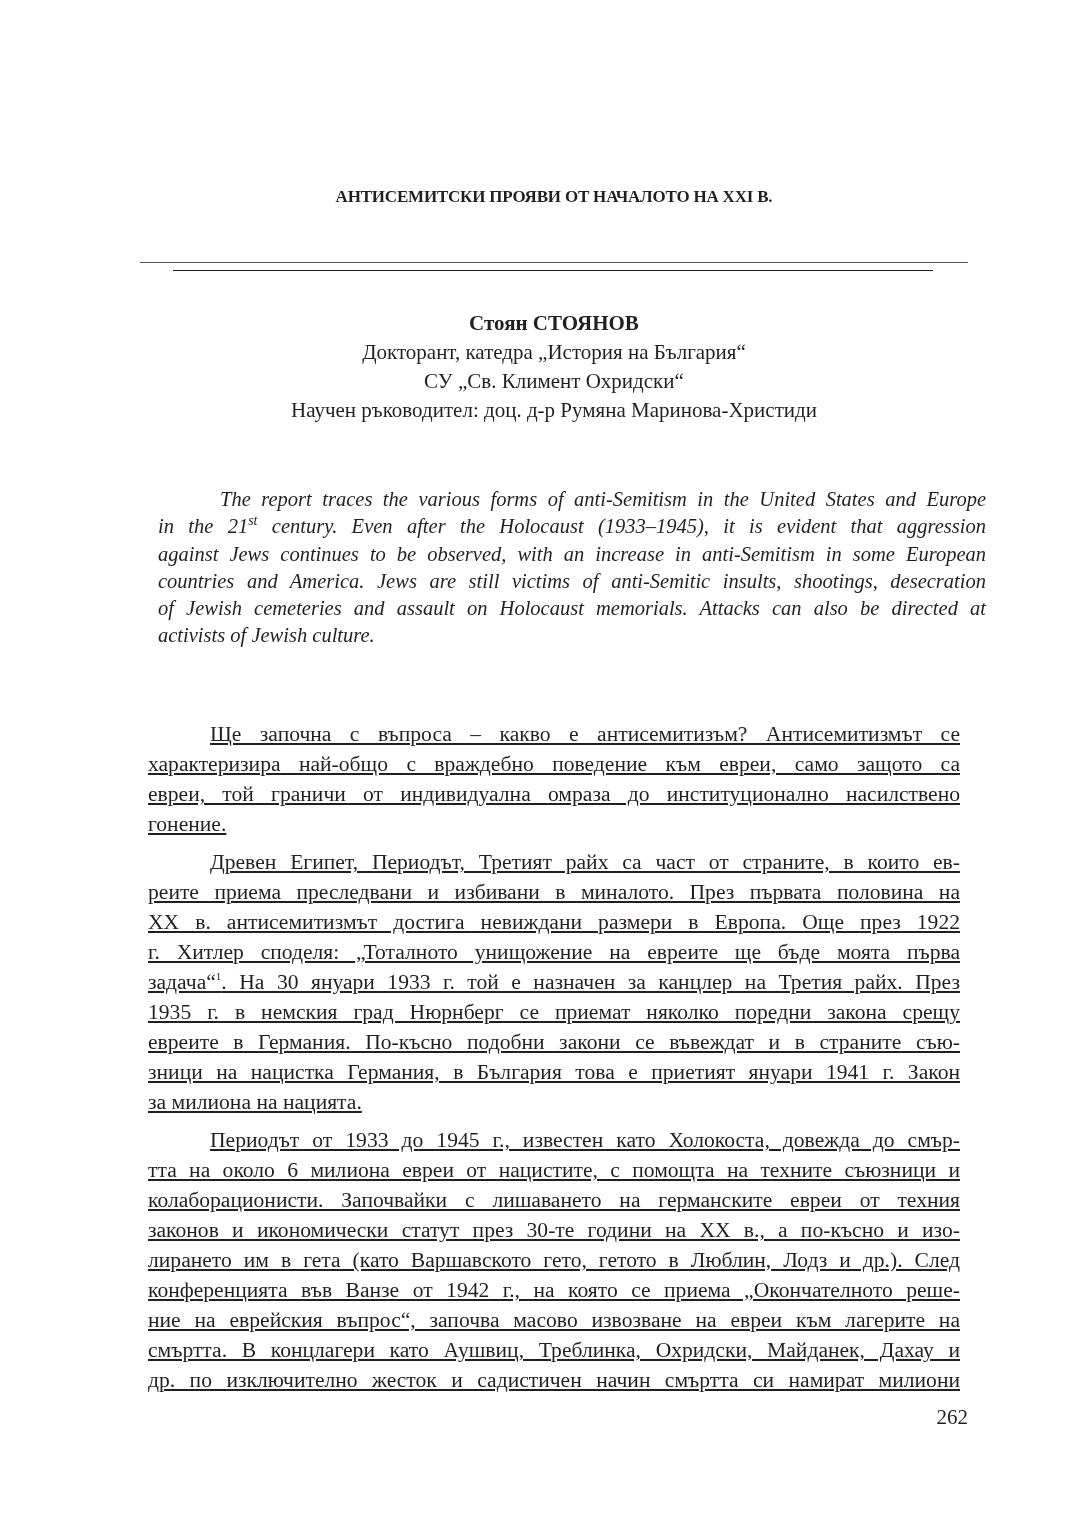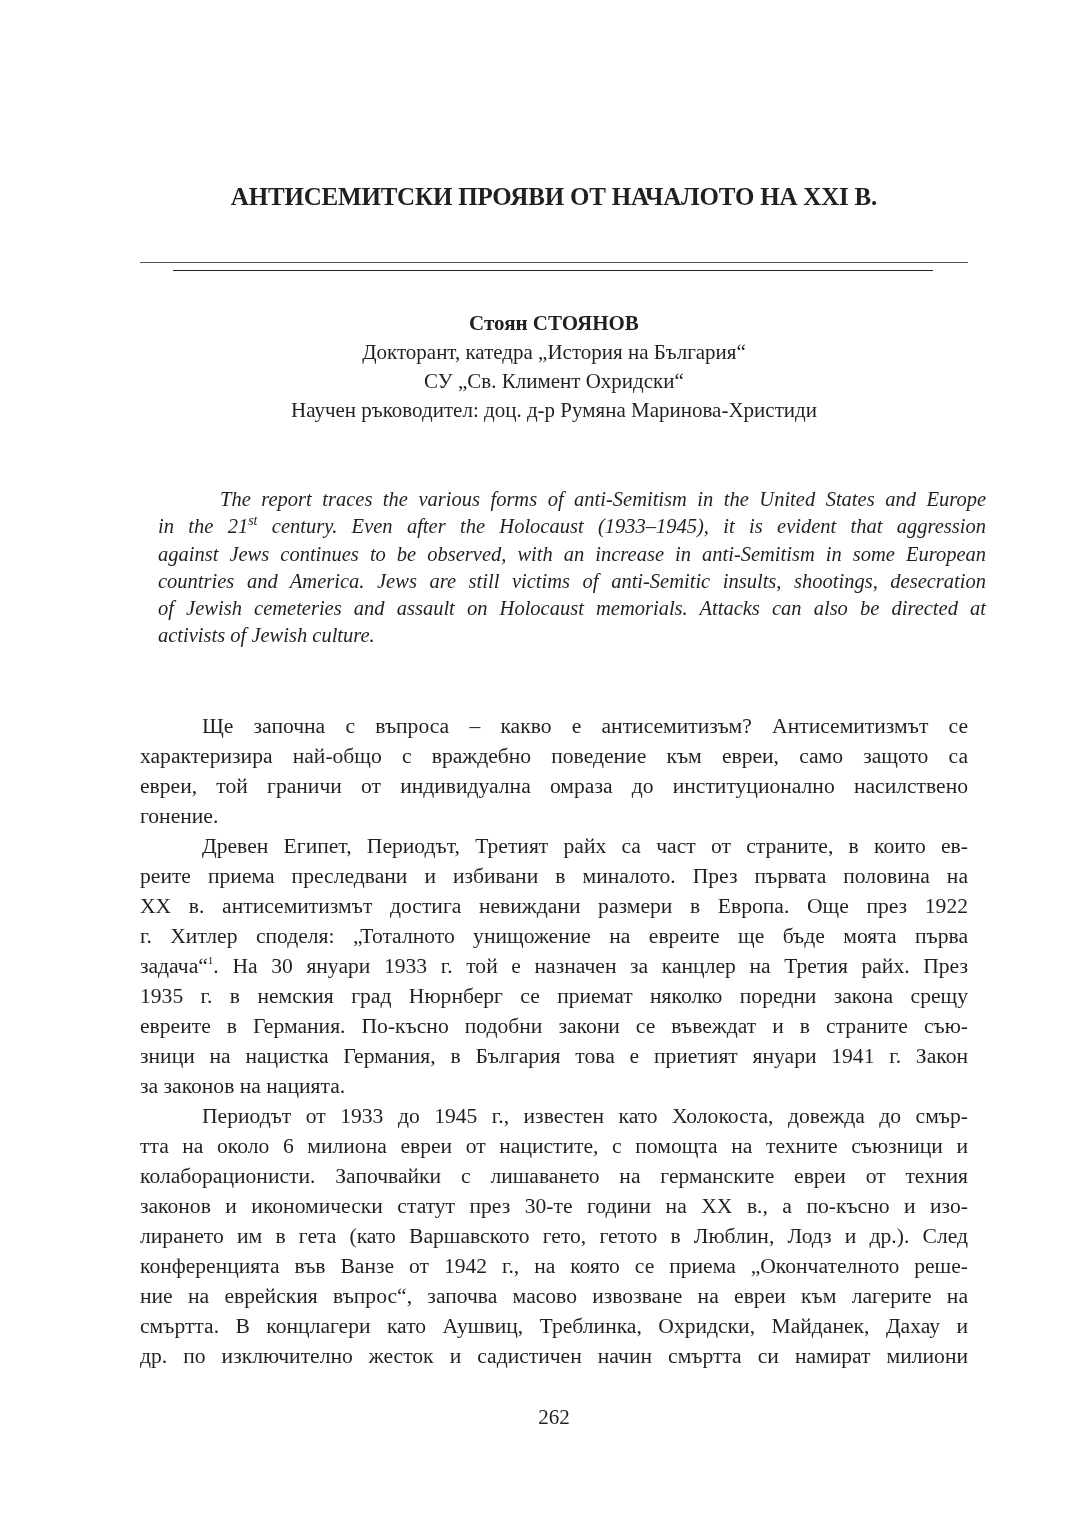--- a/index.html
+++ b/index.html
@@ -15,21 +15,21 @@
     color: #231f20;
     font-family: "Liberation Serif", "DejaVu Serif", serif;
   }
   .title {
     position: absolute;
     left: 140px;
     width: 828px;
     top: 180px;
     text-align: center;
     font-weight: bold;
-    font-size: 25px;
+    font-size: 17px;
     line-height: 34px;
     letter-spacing: -0.2px;
     margin: 0;
   }
   .title span { display: block; }
   .rule-top {
     position: absolute;
     left: 140px;
     top: 262px;
     width: 828px;
@@ -76,36 +76,36 @@
   .abstract .indent { padding-left: 62px; }
   .abstract sup { font-size: 14px; vertical-align: 8px; line-height: 0; }
   .body-text {
     position: absolute;
     left: 140px;
     width: 828px;
     top: 711px;
     font-size: 21.6px;
     line-height: 30px;
   }
-  .para { margin: 0; }
+  .para { margin: 8px; text-decoration: underline; }
   .para .line {
     display: block;
     text-align: justify;
     text-align-last: justify;
     white-space: nowrap;
   }
   .para .line.last { text-align-last: left; }
   .para .indent { padding-left: 62px; }
   .para sup { font-size: 11px; vertical-align: 9px; line-height: 0; }
   .page-number {
     position: absolute;
     left: 140px;
     width: 828px;
     top: 1403px;
-    text-align: center;
+    text-align: right;
     font-size: 21px;
     line-height: 28px;
   }
 </style>
 </head>
 <body>
 
 <h1 class="title">
   <span>АНТИСЕМИТСКИ ПРОЯВИ ОТ НАЧАЛОТО НА XXI В.</span>
 </h1>
@@ -138,21 +138,21 @@
   </p>
   <p class="para">
     <span class="line indent">Древен Египет, Периодът, Третият райх са част от страните, в които ев-</span>
     <span class="line">реите приема преследвани и избивани в миналото. През първата половина на</span>
     <span class="line">XX в. антисемитизмът достига невиждани размери в Европа. Още през 1922</span>
     <span class="line">г. Хитлер споделя: „Тоталното унищожение на евреите ще бъде моята първа</span>
     <span class="line"><span>задача“</span><sup>1</sup><span>. На 30 януари 1933 г. той е назначен за канцлер на Третия райх. През</span></span>
     <span class="line">1935 г. в немския град Нюрнберг се приемат няколко поредни закона срещу</span>
     <span class="line">евреите в Германия. По-късно подобни закони се въвеждат и в страните съю-</span>
     <span class="line">зници на нацистка Германия, в България това е приетият януари 1941 г. Закон</span>
-    <span class="line last">за законов на нацията.</span>
+    <span class="line last">за милиона на нацията.</span>
   </p>
   <p class="para">
     <span class="line indent">Периодът от 1933 до 1945 г., известен като Холокоста, довежда до смър-</span>
     <span class="line">тта на около 6 милиона евреи от нацистите, с помощта на техните съюзници и</span>
     <span class="line">колаборационисти. Започвайки с лишаването на германските евреи от техния</span>
     <span class="line">законов и икономически статут през 30-те години на XX в., а по-късно и изо-</span>
     <span class="line">лирането им в гета (като Варшавското гето, гетото в Люблин, Лодз и др.). След</span>
     <span class="line">конференцията във Ванзе от 1942 г., на която се приема „Окончателното реше-</span>
     <span class="line">ние на еврейския въпрос“, започва масово извозване на евреи към лагерите на</span>
     <span class="line">смъртта. В концлагери като Аушвиц, Треблинка, Охридски, Майданек, Дахау и</span>

